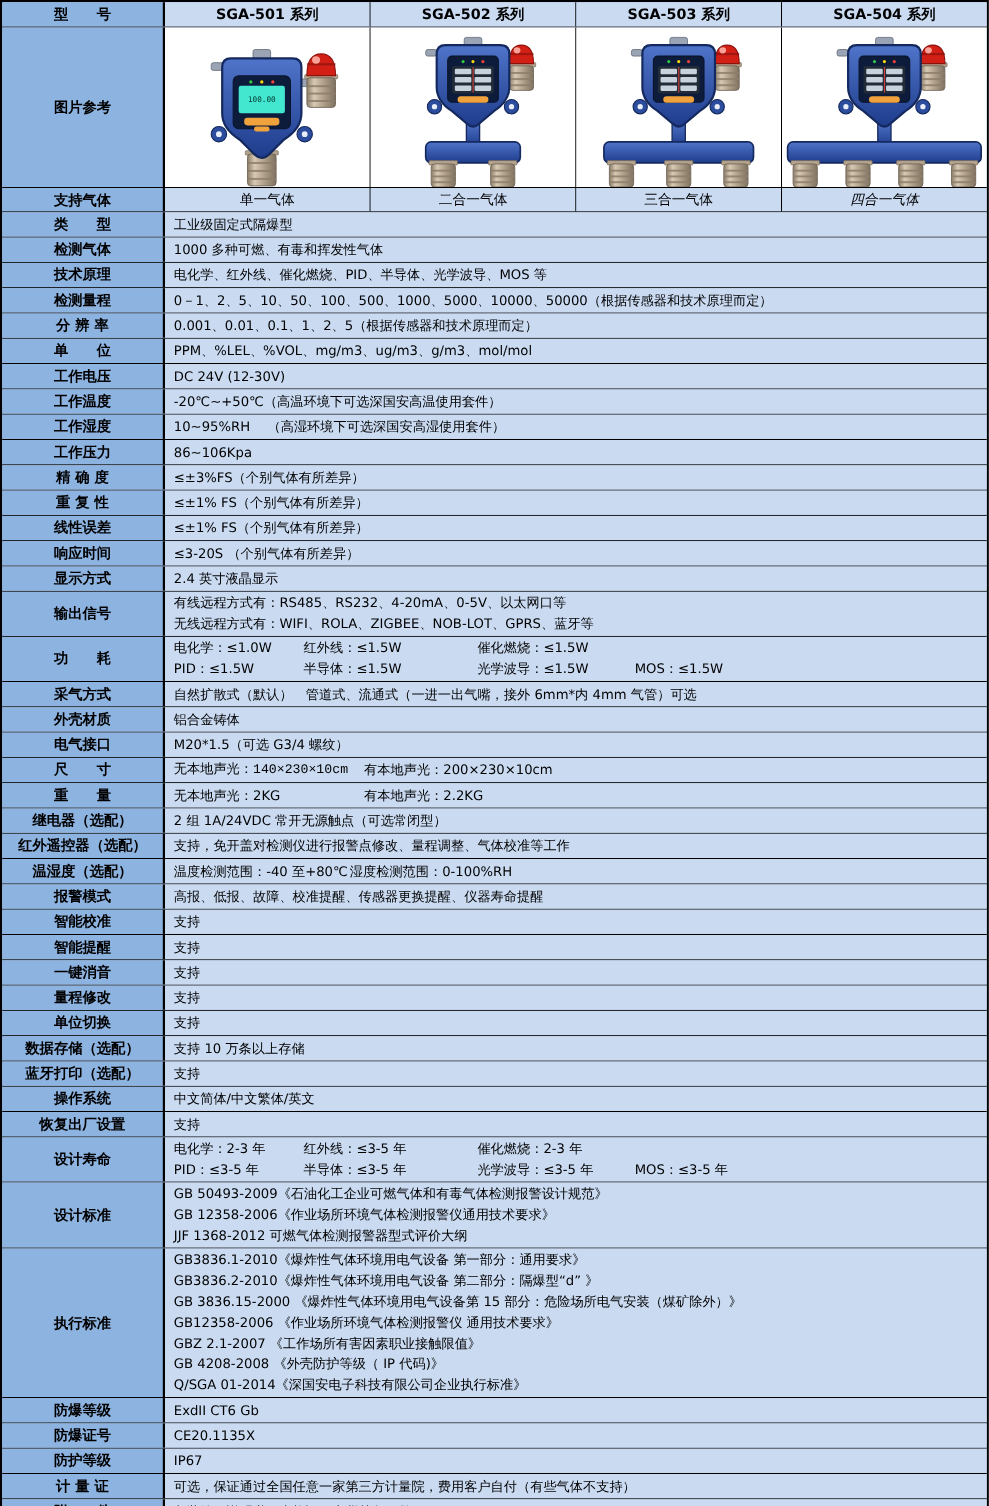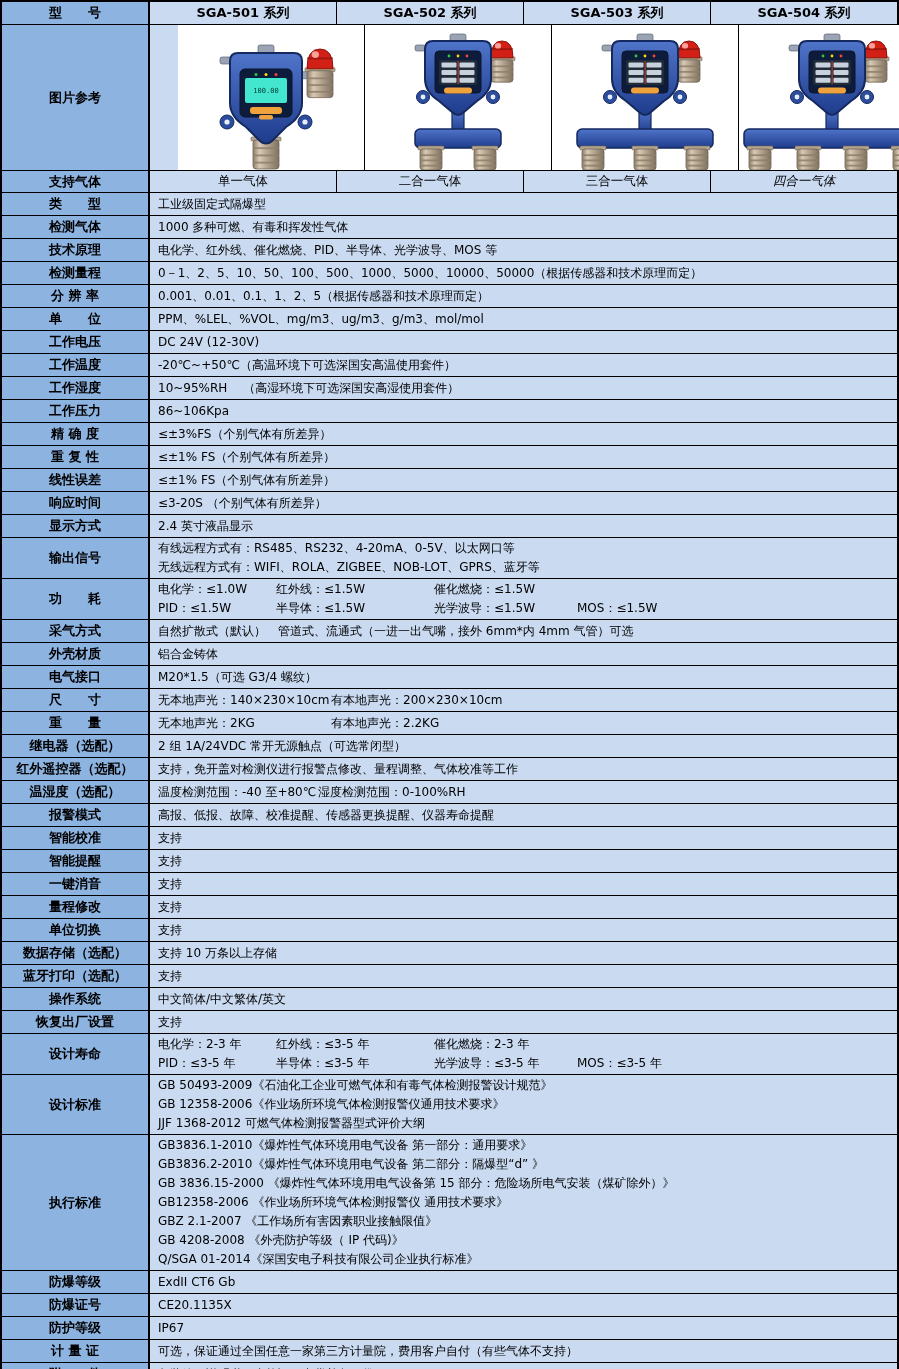--- a/index.html
+++ b/index.html
@@ -14,21 +14,21 @@
        justify-content:center;font-size:12px;color:#000;box-sizing:border-box;}
   .line{display:flex;white-space:pre;line-height:19px;}
   .seg{display:inline-block;}
   .row{min-height:21px;}
   .header-row{height:23px;}
   .header-row .lab{font-size:13px;}
   .mcells{flex:1;display:flex;}
   .mcell{flex:1;display:flex;align-items:center;justify-content:center;font-weight:bold;
          font-size:13px;border-right:1px solid #000;background:#c9daf1;box-sizing:border-box;}
   .mcell:last-child{border-right:none;}
-  .image-row{height:146px;gap:28px;}
+  .image-row{height:146px;}
   .icell{flex:1;background:#ffffff;border-right:1px solid #000;display:flex;
          align-items:center;justify-content:center;overflow:hidden;box-sizing:border-box;}
   .icell:last-child{border-right:none;}
   .gas-row{height:22px;}
   .gcell{flex:1;display:flex;align-items:center;justify-content:center;font-size:12.5px;
          border-right:1px solid #000;background:#c9daf1;box-sizing:border-box;}
   .gcell:last-child{border-right:none;font-style:italic;}
 </style>
 </head>
 <body>
@@ -411,21 +411,21 @@
       </div>
       <div class="trow row">
         <div class="lab">电气接口</div>
         <div class="val">
           <div class="line"><span class="seg">M20*1.5（可选 G3/4 螺纹）</span></div>
         </div>
       </div>
       <div class="trow row">
         <div class="lab">尺　　寸</div>
         <div class="val">
-          <div class="line"><span class="seg" style="min-width: 173px;">无本地声光：140×230×10cm</span><span class="seg">有本地声光：200×230×10cm</span></div>
+          <div class="line"><span class="seg" style="min-width: 173px; font-family: Liberation Mono, monospace;">无本地声光：140×230×10cm</span><span class="seg">有本地声光：200×230×10cm</span></div>
         </div>
       </div>
       <div class="trow row">
         <div class="lab">重　　量</div>
         <div class="val">
           <div class="line"><span class="seg" style="min-width: 173px;">无本地声光：2KG</span><span class="seg">有本地声光：2.2KG</span></div>
         </div>
       </div>
       <div class="trow row">
         <div class="lab">继电器（选配）</div>

